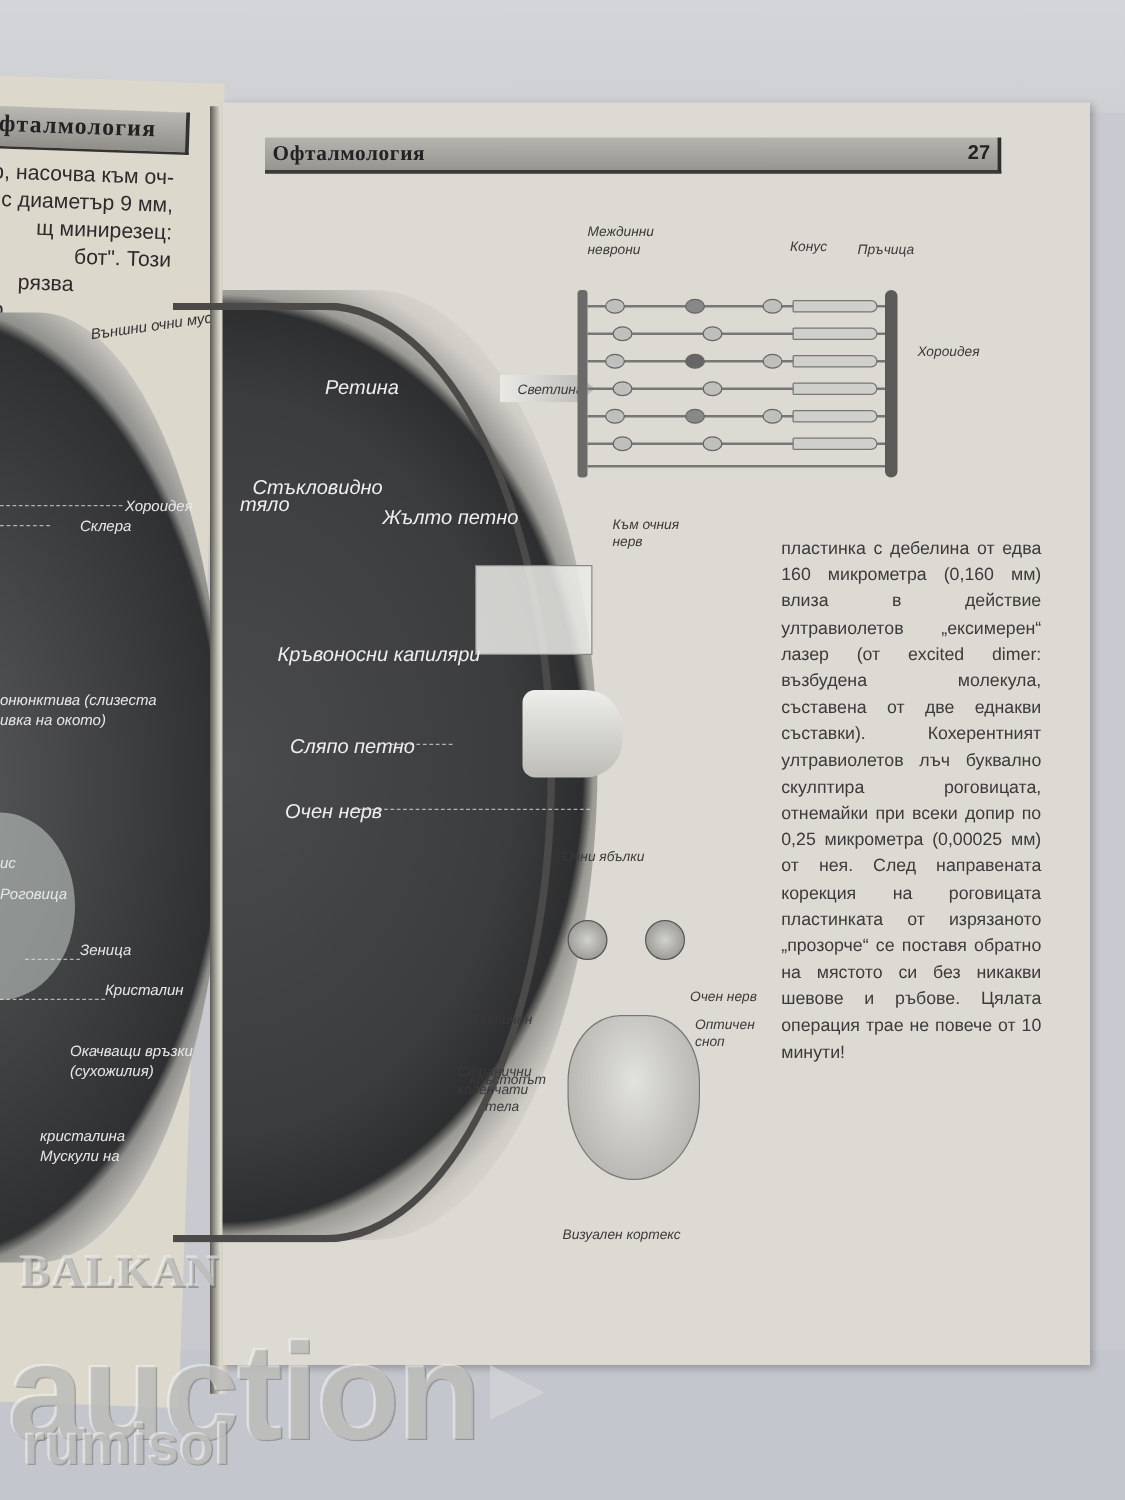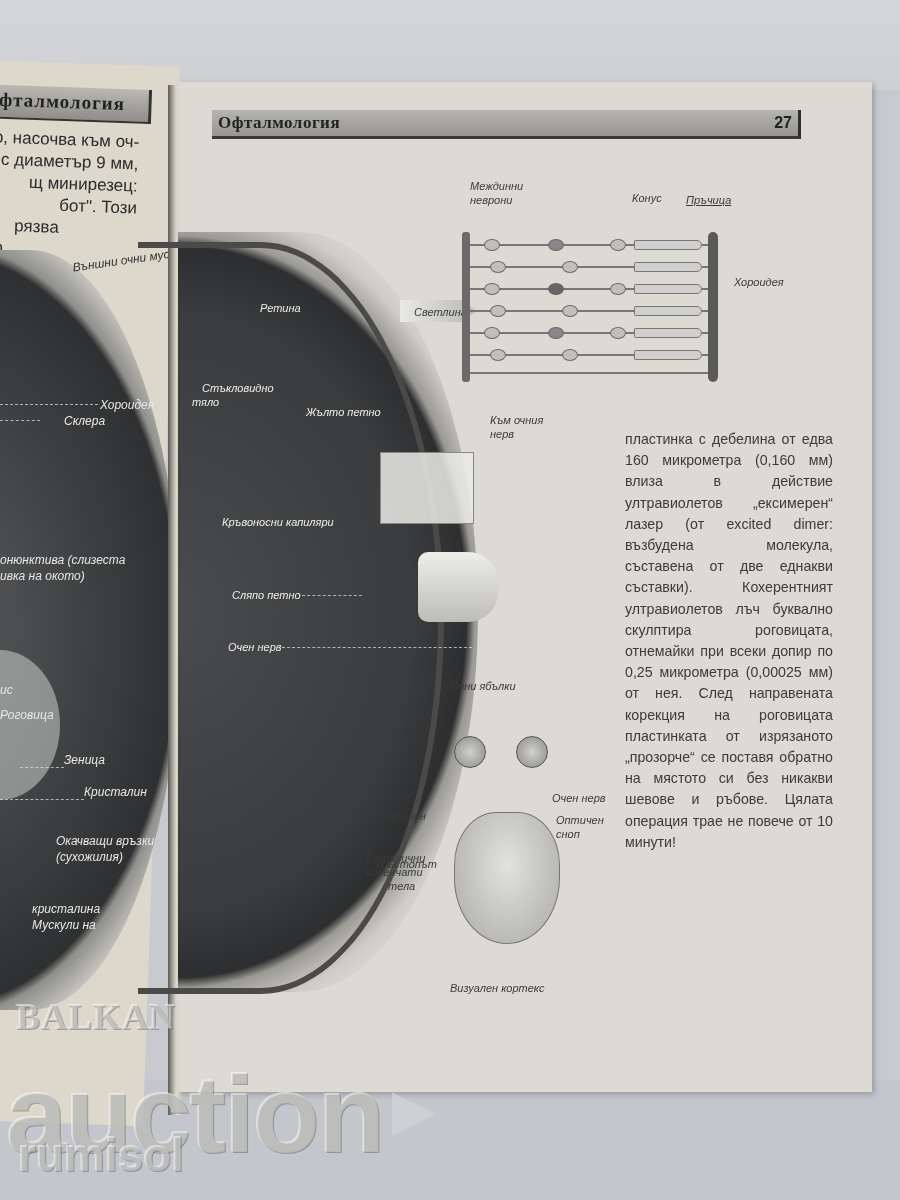--- a/index.html
+++ b/index.html
@@ -45,21 +45,21 @@
 
   .chiasm{position:absolute;left:262px;top:620px;width:130px;height:250px;}
   .ch-eye{position:absolute;width:30px;height:30px;border-radius:50%;background:radial-gradient(circle,#d0d0cc,#8b8a86);border:1px solid #555;}
   .ch-brain{position:absolute;left:14px;top:110px;width:104px;height:130px;border-radius:40% 40% 50% 50%;background:radial-gradient(ellipse at 50% 40%,#e2e2de,#aaa9a4);border:1px solid #777;}
 
   .body-text{position:absolute;left:446px;top:346px;width:210px;font-size:14.2px;line-height:21.2px;color:#3b3b3b;text-align:justify;}
   .body-text p{margin:1px;}
   .body-text .ind{text-indent:18px;}
 
   .lbl-r{position:absolute;font-style:italic;font-size:11px;color:#3a3a3a;white-space:nowrap;}
-  .lbl-w{position:absolute;font-style:italic;font-size:11px;color:#eee;white-space:nowrap;}
+  .lbl-w{position:absolute;font-style:italic;font-size:16px;color:#eee;white-space:nowrap;}
 
   
   .wm{position:absolute;font-weight:bold;color:rgba(210,210,205,.55);text-shadow:1px 1px 0 rgba(90,90,90,.45),-1px -1px 0 rgba(255,255,255,.5);}
   .wm-balkan{left:16px;top:996px;font-family:"Liberation Serif",serif;font-size:36px;letter-spacing:1px;}
   .wm-auction{left:6px;top:1050px;font-size:110px;letter-spacing:-2px;}
   .wm-rumisol{left:18px;top:1128px;font-size:46px;}
   .wm-arrow{position:absolute;left:392px;top:1092px;width:0;height:0;border-top:22px solid transparent;border-bottom:22px solid transparent;border-left:44px solid rgba(215,215,215,.6);}
 </style>
 </head>
 <body>
@@ -155,21 +155,21 @@
     <div class="rd-cone" style="left:172px;top:18px"></div>
     <div class="rd-cone" style="left:172px;top:40px"></div>
     <div class="rd-cone" style="left:172px;top:62px"></div>
     <div class="rd-cone" style="left:172px;top:84px"></div>
     <div class="rd-cone" style="left:172px;top:106px"></div>
     <div class="rd-cone" style="left:172px;top:128px"></div>
   </div>
   <span class="lbl-r" style="left:292px;top:98px;">Междинни</span>
   <span class="lbl-r" style="left:292px;top:112px;">неврони</span>
   <span class="lbl-r" style="left:454px;top:110px;">Конус</span>
-  <span class="lbl-r" style="left:508px;top:112px;text-decoration:underline;">Пръчица</span>
+  <span class="lbl-r" style="left:508px;top:112px;">Пръчица</span>
   <span class="lbl-r" style="left:556px;top:194px;">Хороидея</span>
   <span class="lbl-r" style="left:312px;top:332px;">Към очния</span>
   <span class="lbl-r" style="left:312px;top:346px;">нерв</span>
 
   <div class="chiasm">
     <div class="ch-eye" style="left:14px;top:34px"></div>
     <div class="ch-eye" style="left:76px;top:34px"></div>
     <div class="ch-brain"></div>
   </div>
   <span class="lbl-r" style="left:272px;top:598px;">Очни ябълки</span>

